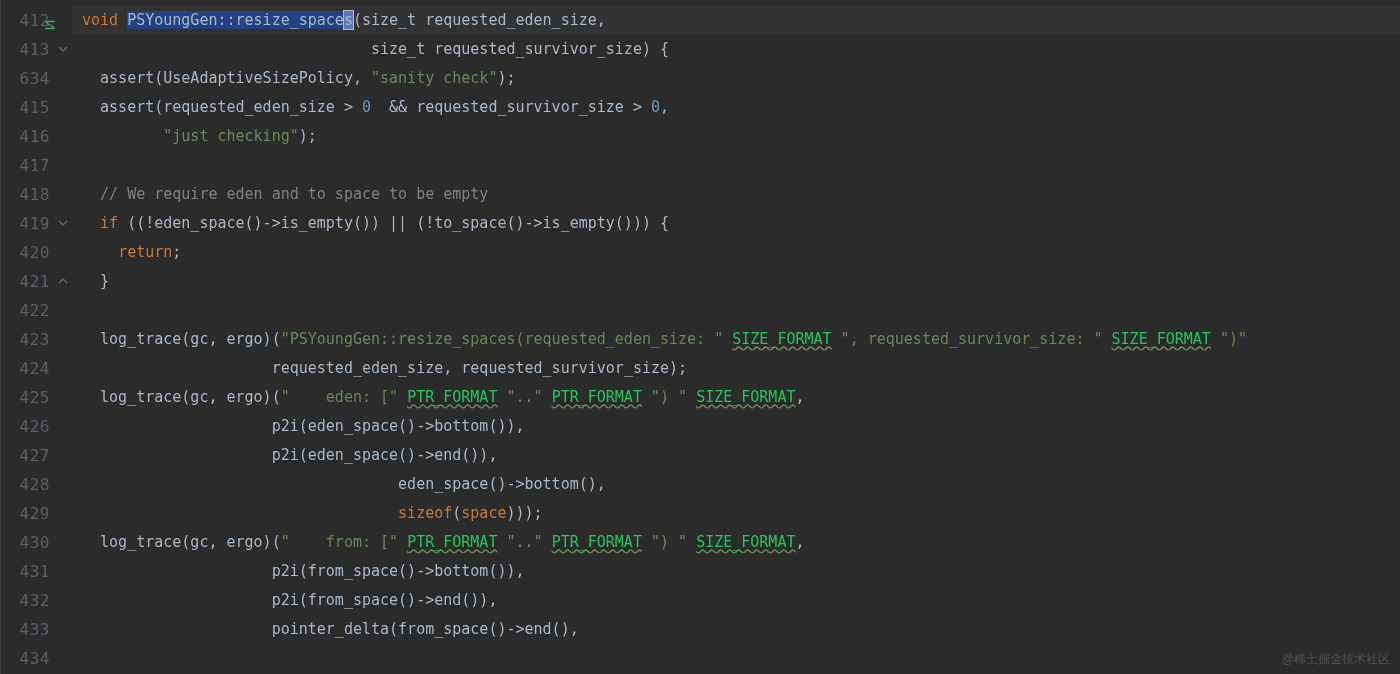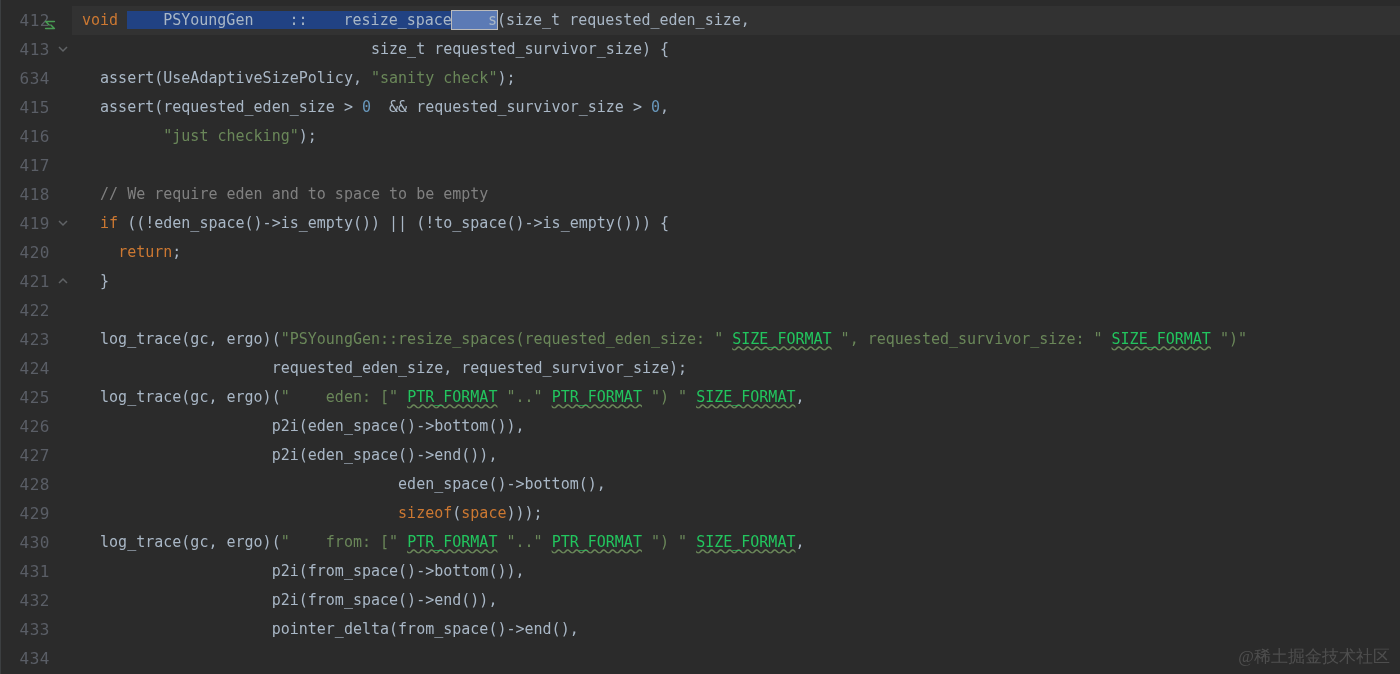--- a/index.html
+++ b/index.html
@@ -9,26 +9,26 @@
   .gutter-line { height: 29px; line-height: 29px; padding-right: 22px; position: relative; font-size: 16px; letter-spacing: 0.5px; }
   .code { flex: 1; background: #2b2b2b; padding-top: 6px; position: relative; }
   .code-line { height: 29px; line-height: 29px; white-space: pre; color: #a9b7c6; position: relative; padding-left: 10px; }
   .highlight-row { background: #323232; }
   .kw   { color: #cc7832; }
   .str  { color: #6a8759; }
   .strl { color: #22c55e; text-decoration: underline wavy #6a8759; text-decoration-skip-ink: none; }
   .num  { color: #6897bb; }
   .pl   { color: #a9b7c6; }
   .cm   { color: #808080; }
-  .sel  { background: #214283; padding-left: 36px; }
+  .sel  { background: #214283; }
   .fold-icon { position: absolute; left: -14px; top: 9px; width: 10px; height: 10px; color: #606366; }
   .fold-icon svg { width: 10px; height: 10px; display:block; }
   .vcs-icon { position: absolute; left: 42px; top: 6px; color: #499c54; }
   .vcs-icon svg { width: 14px; height: 14px; }
-  .watermark { position: absolute; right: 10px; bottom: 6px; color: #666; font-size: 17px; font-family: Liberation Serif, serif; opacity: 0.6; }
+  .watermark { position: absolute; right: 10px; bottom: 6px; color: #666; font-size: 12px; font-family: Liberation Sans, sans-serif; opacity: 0.6; }
   .border-left { border-left: 1px solid #3c3f41; }
 </style>
 </head>
 <body>
 
 <div class="editor">
   <div class="gutter border-left" id="gutter">
       <div class="gutter-line">412<span class="vcs-icon"><svg viewBox="0 0 16 16">
             <path d="M3 12 L13 12 M13 12 L9 8 M3 4 L13 4 M3 4 L7 8" stroke="#499c54" stroke-width="1.8" fill="none" stroke-linecap="round"></path>
           </svg></span></div>

